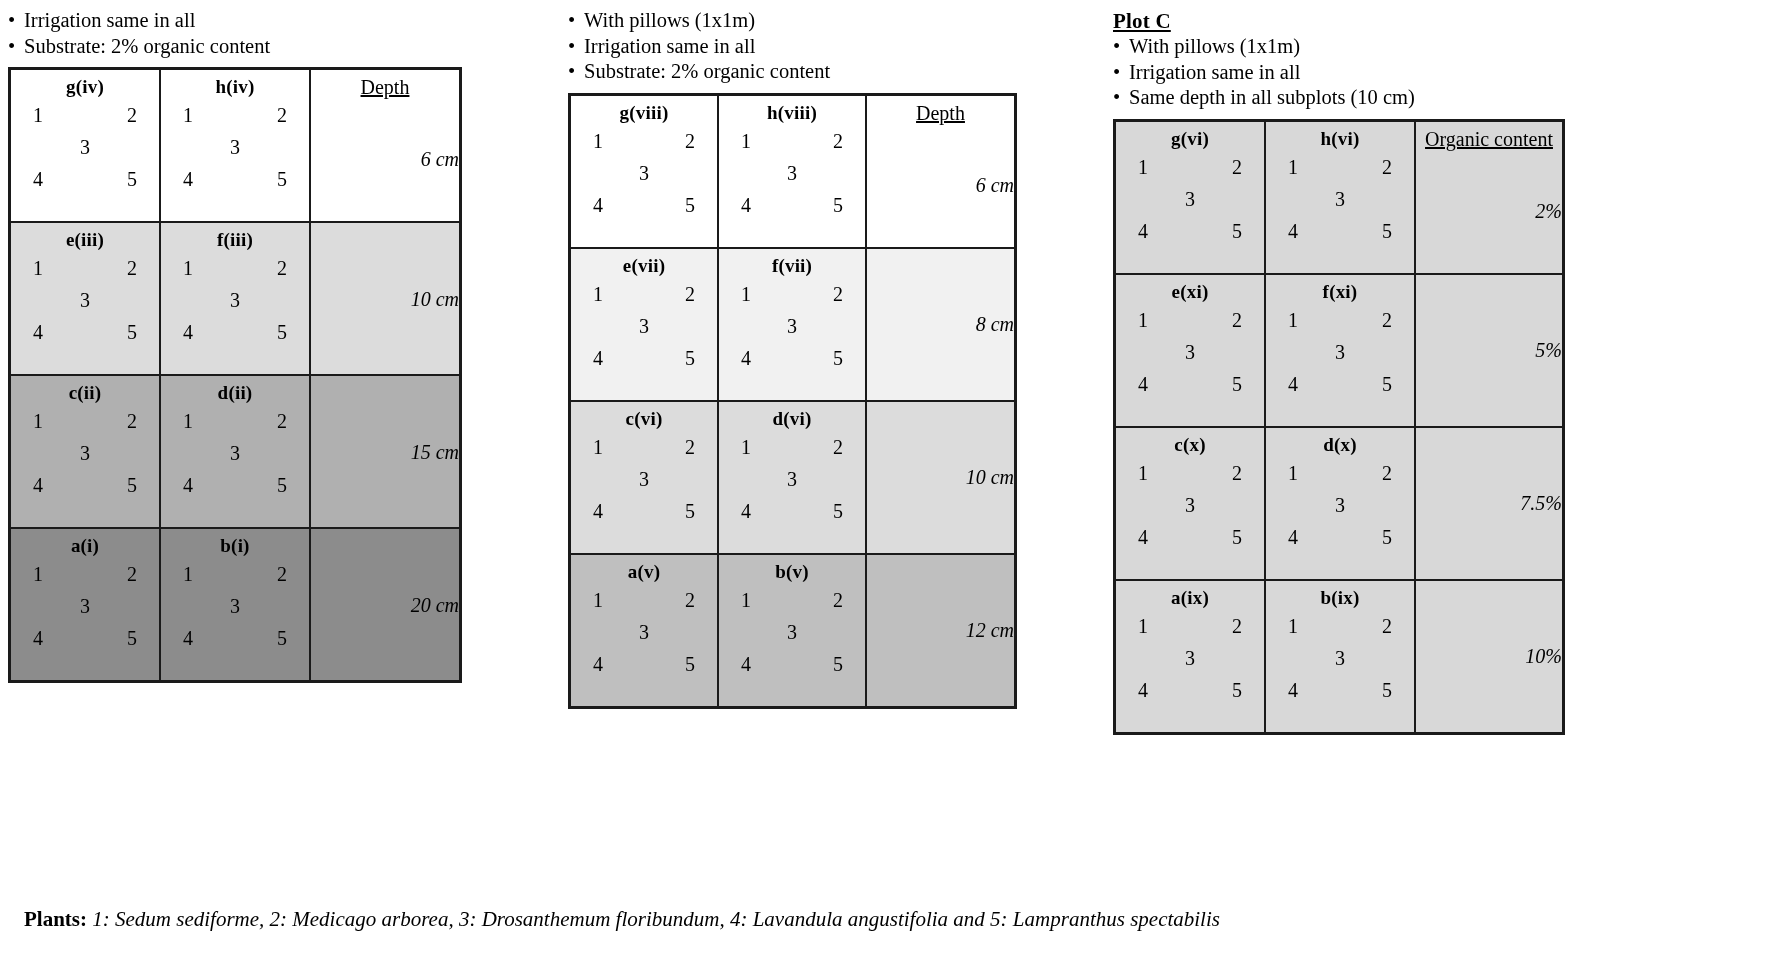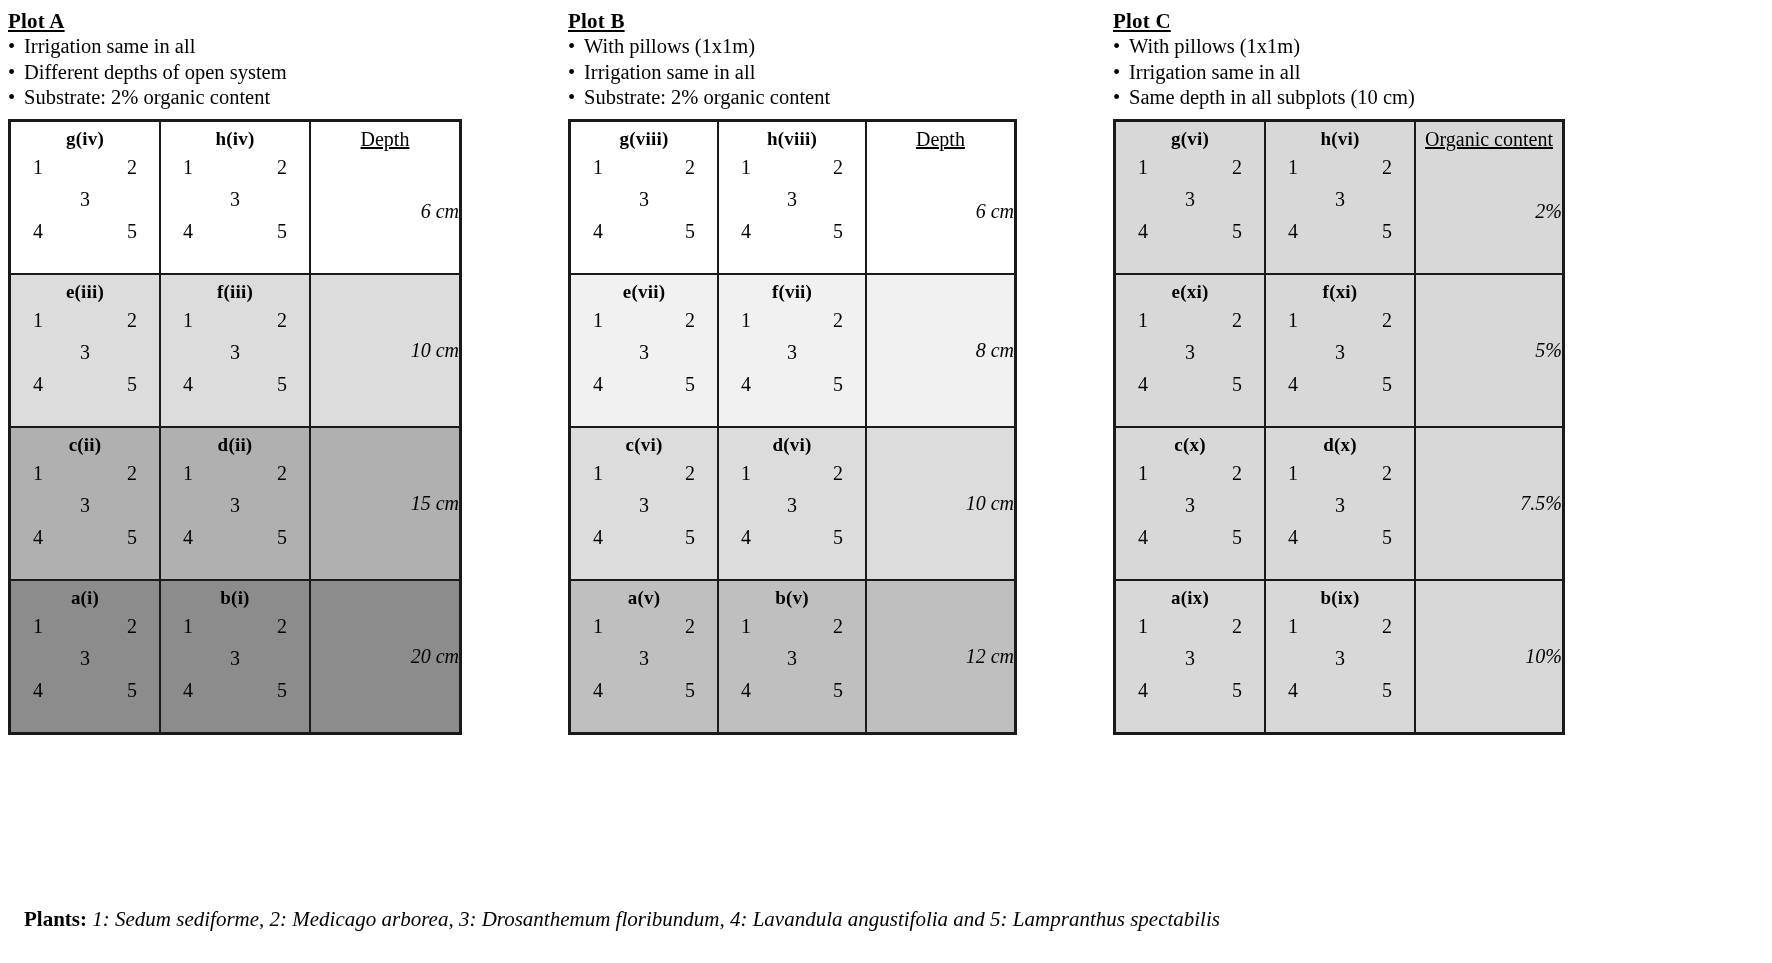--- a/index.html
+++ b/index.html
@@ -149,24 +149,22 @@
   #caption .cap-body {
     font-style: italic;
   }
 </style>
 </head>
 <body>
 
 <div id="panels">
     <div class="panel panel-a">
       <div class="panel-head">
-        <div class="panel-title">Plot A</div>
         <ul class="bullets">
           <li><span class="bul">•</span><span>Irrigation same in all</span></li>
-          <li><span class="bul">•</span><span>Different depths of open system</span></li>
           <li><span class="bul">•</span><span>Substrate: 2% organic content</span></li>
         </ul>
       </div>
       <table class="plot-table">
         <tbody>
           <tr>
             <td class="col-sub" style="background: rgb(255, 255, 255);">
               <div class="subplot">
                 <div class="sub-label">g(iv)</div>
                 <div class="plants">
@@ -288,21 +286,20 @@
               <div class="val-cell no-head">
                 <div class="val-text">20 cm</div>
               </div>
             </td>
           </tr>
         </tbody>
       </table>
     </div>
     <div class="panel panel-b">
       <div class="panel-head">
-        <div class="panel-title">Plot B</div>
         <ul class="bullets">
           <li><span class="bul">•</span><span>With pillows (1x1m)</span></li>
           <li><span class="bul">•</span><span>Irrigation same in all</span></li>
           <li><span class="bul">•</span><span>Substrate: 2% organic content</span></li>
         </ul>
       </div>
       <table class="plot-table">
         <tbody>
           <tr>
             <td class="col-sub" style="background: rgb(255, 255, 255);">

